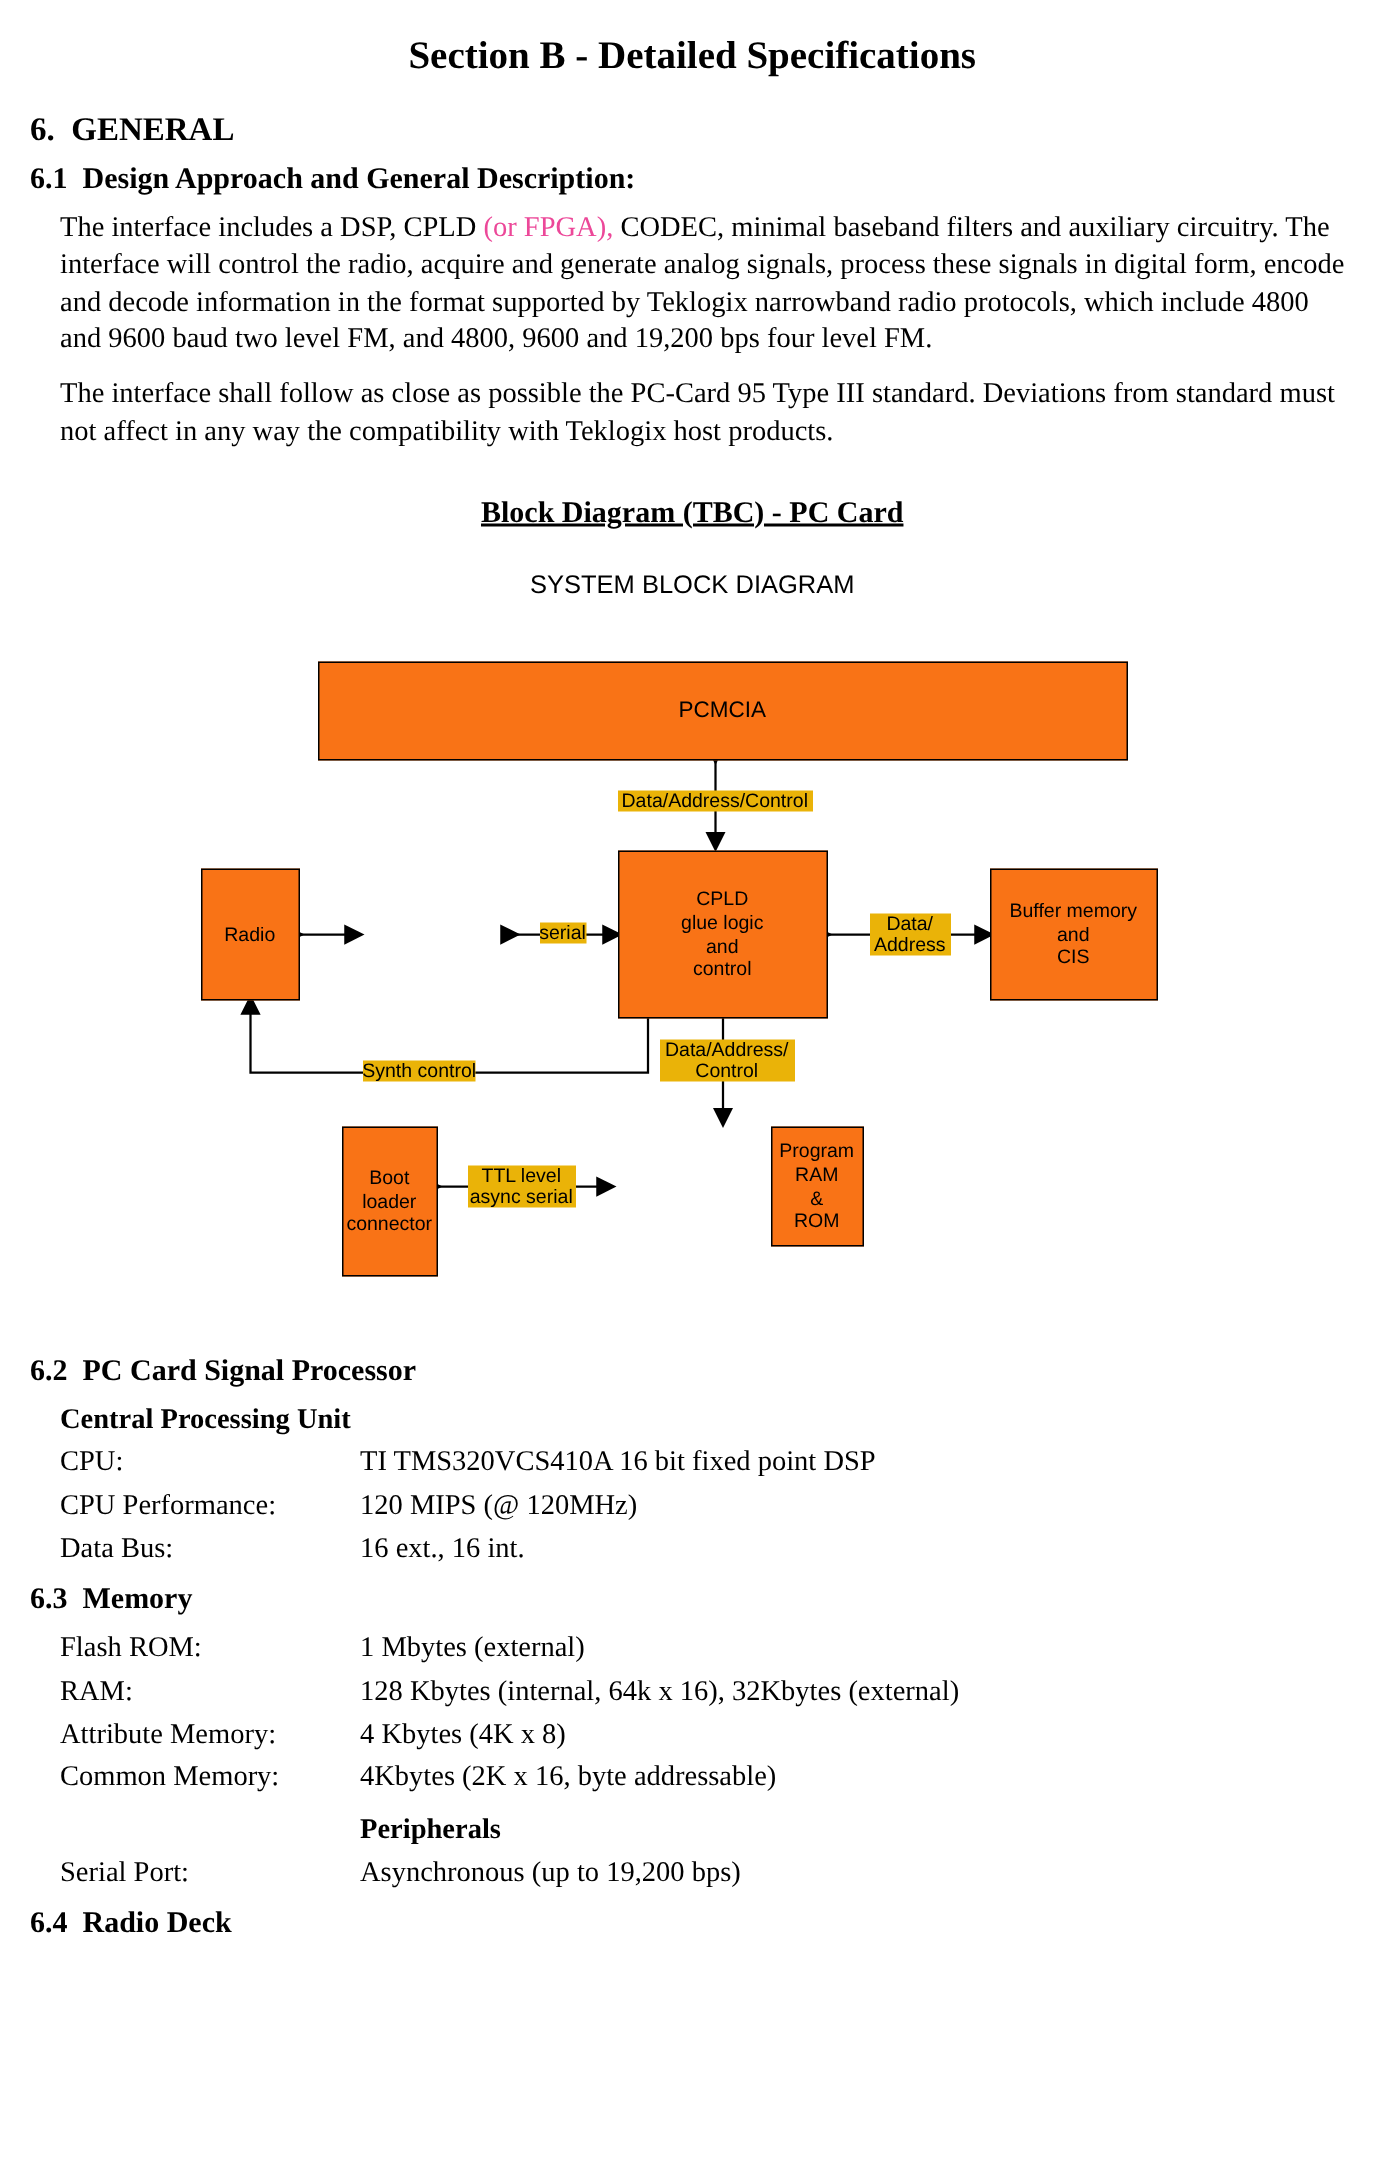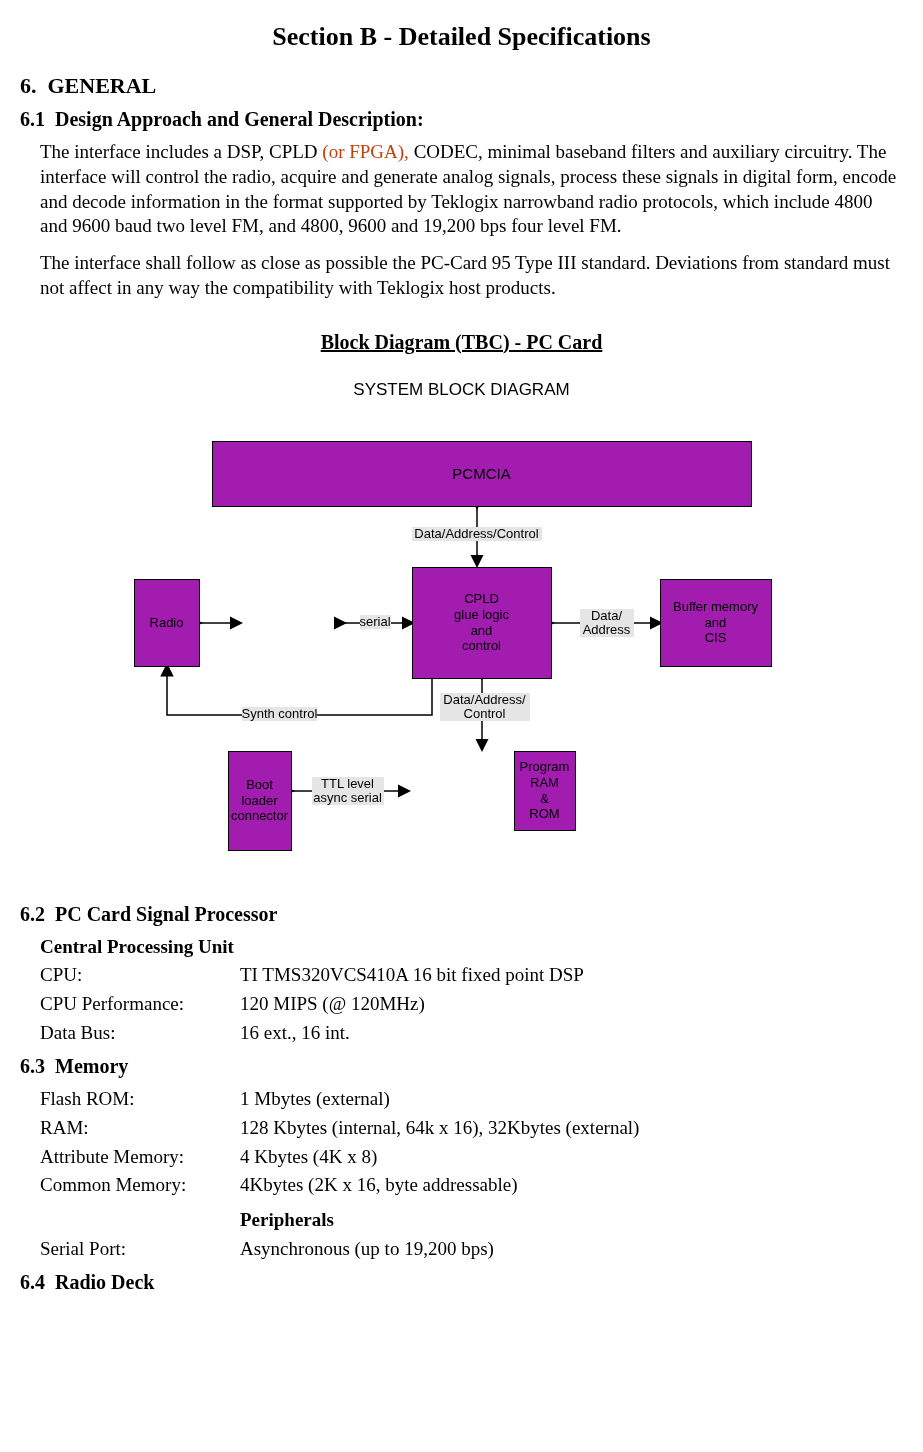--- a/index.html
+++ b/index.html
@@ -25,21 +25,21 @@
   .h61 {
     font-size: 20px;
     font-weight: bold;
     margin: 0 0 8px 0;
   }
   .ind1 { margin-left: 0px; }
   .para {
     margin: 0 0 12px 20px;
     text-align: left;
   }
-  .red { color: #c2410c; }
+  .red { color: #ec4899; }
   .bd-title {
     font-size: 20px;
     font-weight: bold;
     text-decoration: underline;
     text-align: center;
     margin: 28px 0 24px 0;
   }
   .sbd {
     font-family: Arial, Helvetica, sans-serif;
     font-size: 17px;
@@ -54,28 +54,28 @@
     font-family: Arial, Helvetica, sans-serif;
     font-size: 13px;
   }
   .box {
     position: absolute;
     border: 1.5px solid #000;
     display: flex;
     align-items: center;
     justify-content: center;
     text-align: center;
-    background: #a21caf;
+    background: #f97316;
     line-height: 1.2;
     padding: 2px;
     box-sizing: border-box;
   }
   .lbl {
     position: absolute;
-    background: #e5e5e5;
+    background: #eab308;
     text-align: center;
     line-height: 1.1;
     font-size: 13px;
   }
   .spec-row {
     display: flex;
     margin-left: 20px;
     margin-bottom: 4px;
   }
   .spec-label { width: 200px; }

